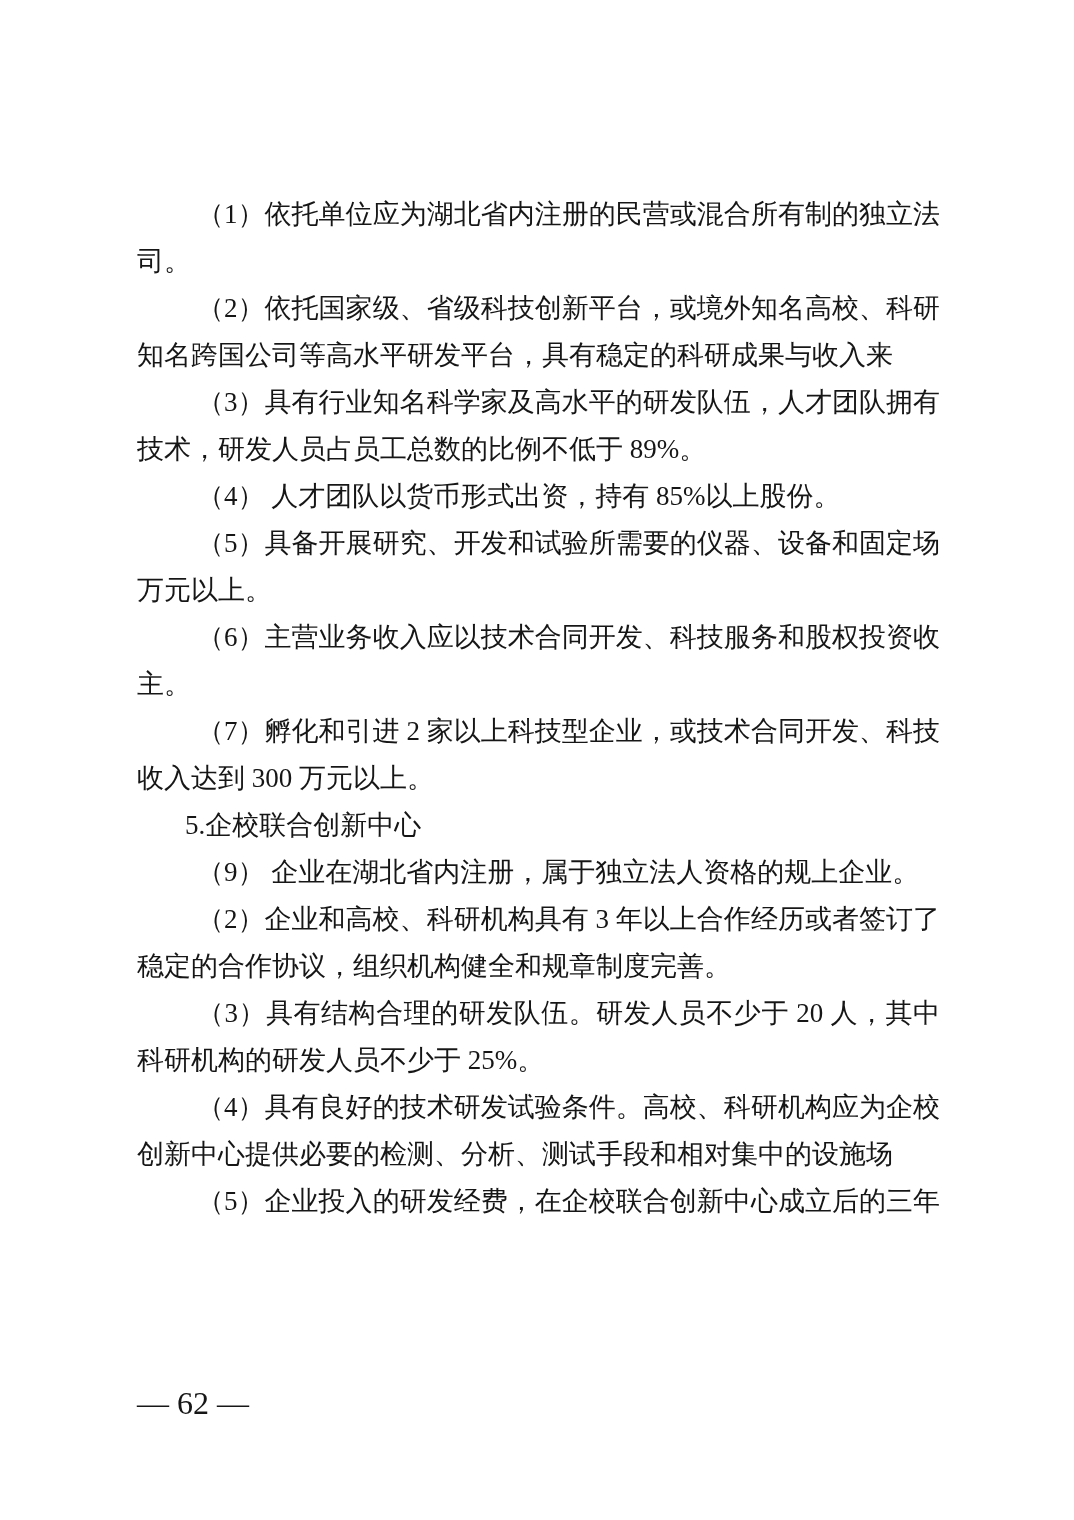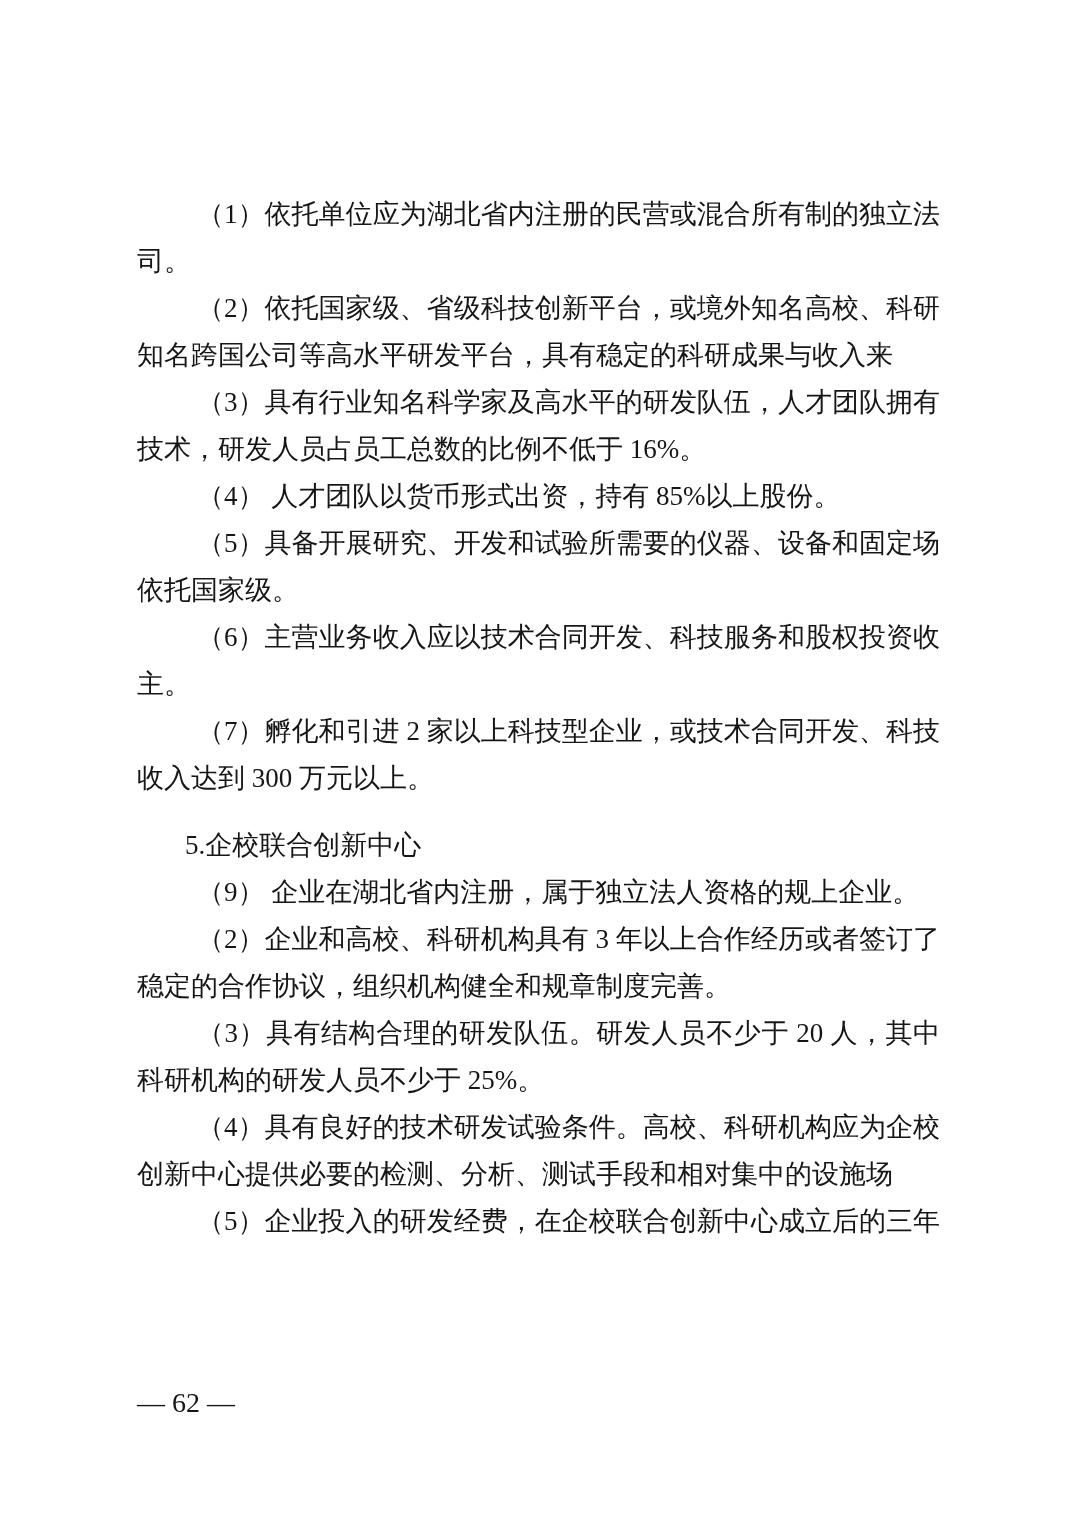--- a/index.html
+++ b/index.html
@@ -38,45 +38,44 @@
     text-align: justify;
     text-align-last: justify;
   }
   
   .line.para-indent {
     padding-left: 60px;
   }
   
   .line.heading-indent {
     padding-left: 48px;
-    margin-top: 20px;
   }
   .page-footer {
     position: absolute;
     left: 137px;
     top: 1381px;
-    font-size: 28px;
+    font-size: 32px;
     line-height: 44px;
     white-space: nowrap;
   }
 </style>
 </head>
 <body style="background: rgb(255, 255, 255); color: rgb(22, 22, 22);">
 
 <div class="page">
   <main class="content" id="doc-body">
       <div class="line para-indent fill">（1）依托单位应为湖北省内注册的民营或混合所有制的独立法人公</div>
       <div class="line">司。</div>
       <div class="line para-indent fill">（2）依托国家级、省级科技创新平台，或境外知名高校、科研机构，</div>
       <div class="line">知名跨国公司等高水平研发平台，具有稳定的科研成果与收入来源。</div>
       <div class="line para-indent fill">（3）具有行业知名科学家及高水平的研发队伍，人才团队拥有核心</div>
-      <div class="line">技术，研发人员占员工总数的比例不低于 16%。</div>
+      <div class="line">技术，研发人员占员工总数的比例不低于 89%。</div>
       <div class="line para-indent">（4） 人才团队以货币形式出资，持有 85%以上股份。</div>
       <div class="line para-indent fill">（5）具备开展研究、开发和试验所需要的仪器、设备和固定场地等</div>
-      <div class="line">依托国家级。</div>
+      <div class="line">万元以上。</div>
       <div class="line para-indent fill">（6）主营业务收入应以技术合同开发、科技服务和股权投资收益为</div>
       <div class="line">主。</div>
       <div class="line para-indent fill">（7）孵化和引进 2 家以上科技型企业，或技术合同开发、科技服务</div>
       <div class="line">收入达到 300 万元以上。</div>
       <div class="line heading-indent">5.企校联合创新中心</div>
       <div class="line para-indent">（9） 企业在湖北省内注册，属于独立法人资格的规上企业。</div>
       <div class="line para-indent fill">（2）企业和高校、科研机构具有 3 年以上合作经历或者签订了长期</div>
       <div class="line">稳定的合作协议，组织机构健全和规章制度完善。</div>
       <div class="line para-indent fill">（3）具有结构合理的研发队伍。研发人员不少于 20 人，其中高校、</div>
       <div class="line">科研机构的研发人员不少于 25%。</div>

